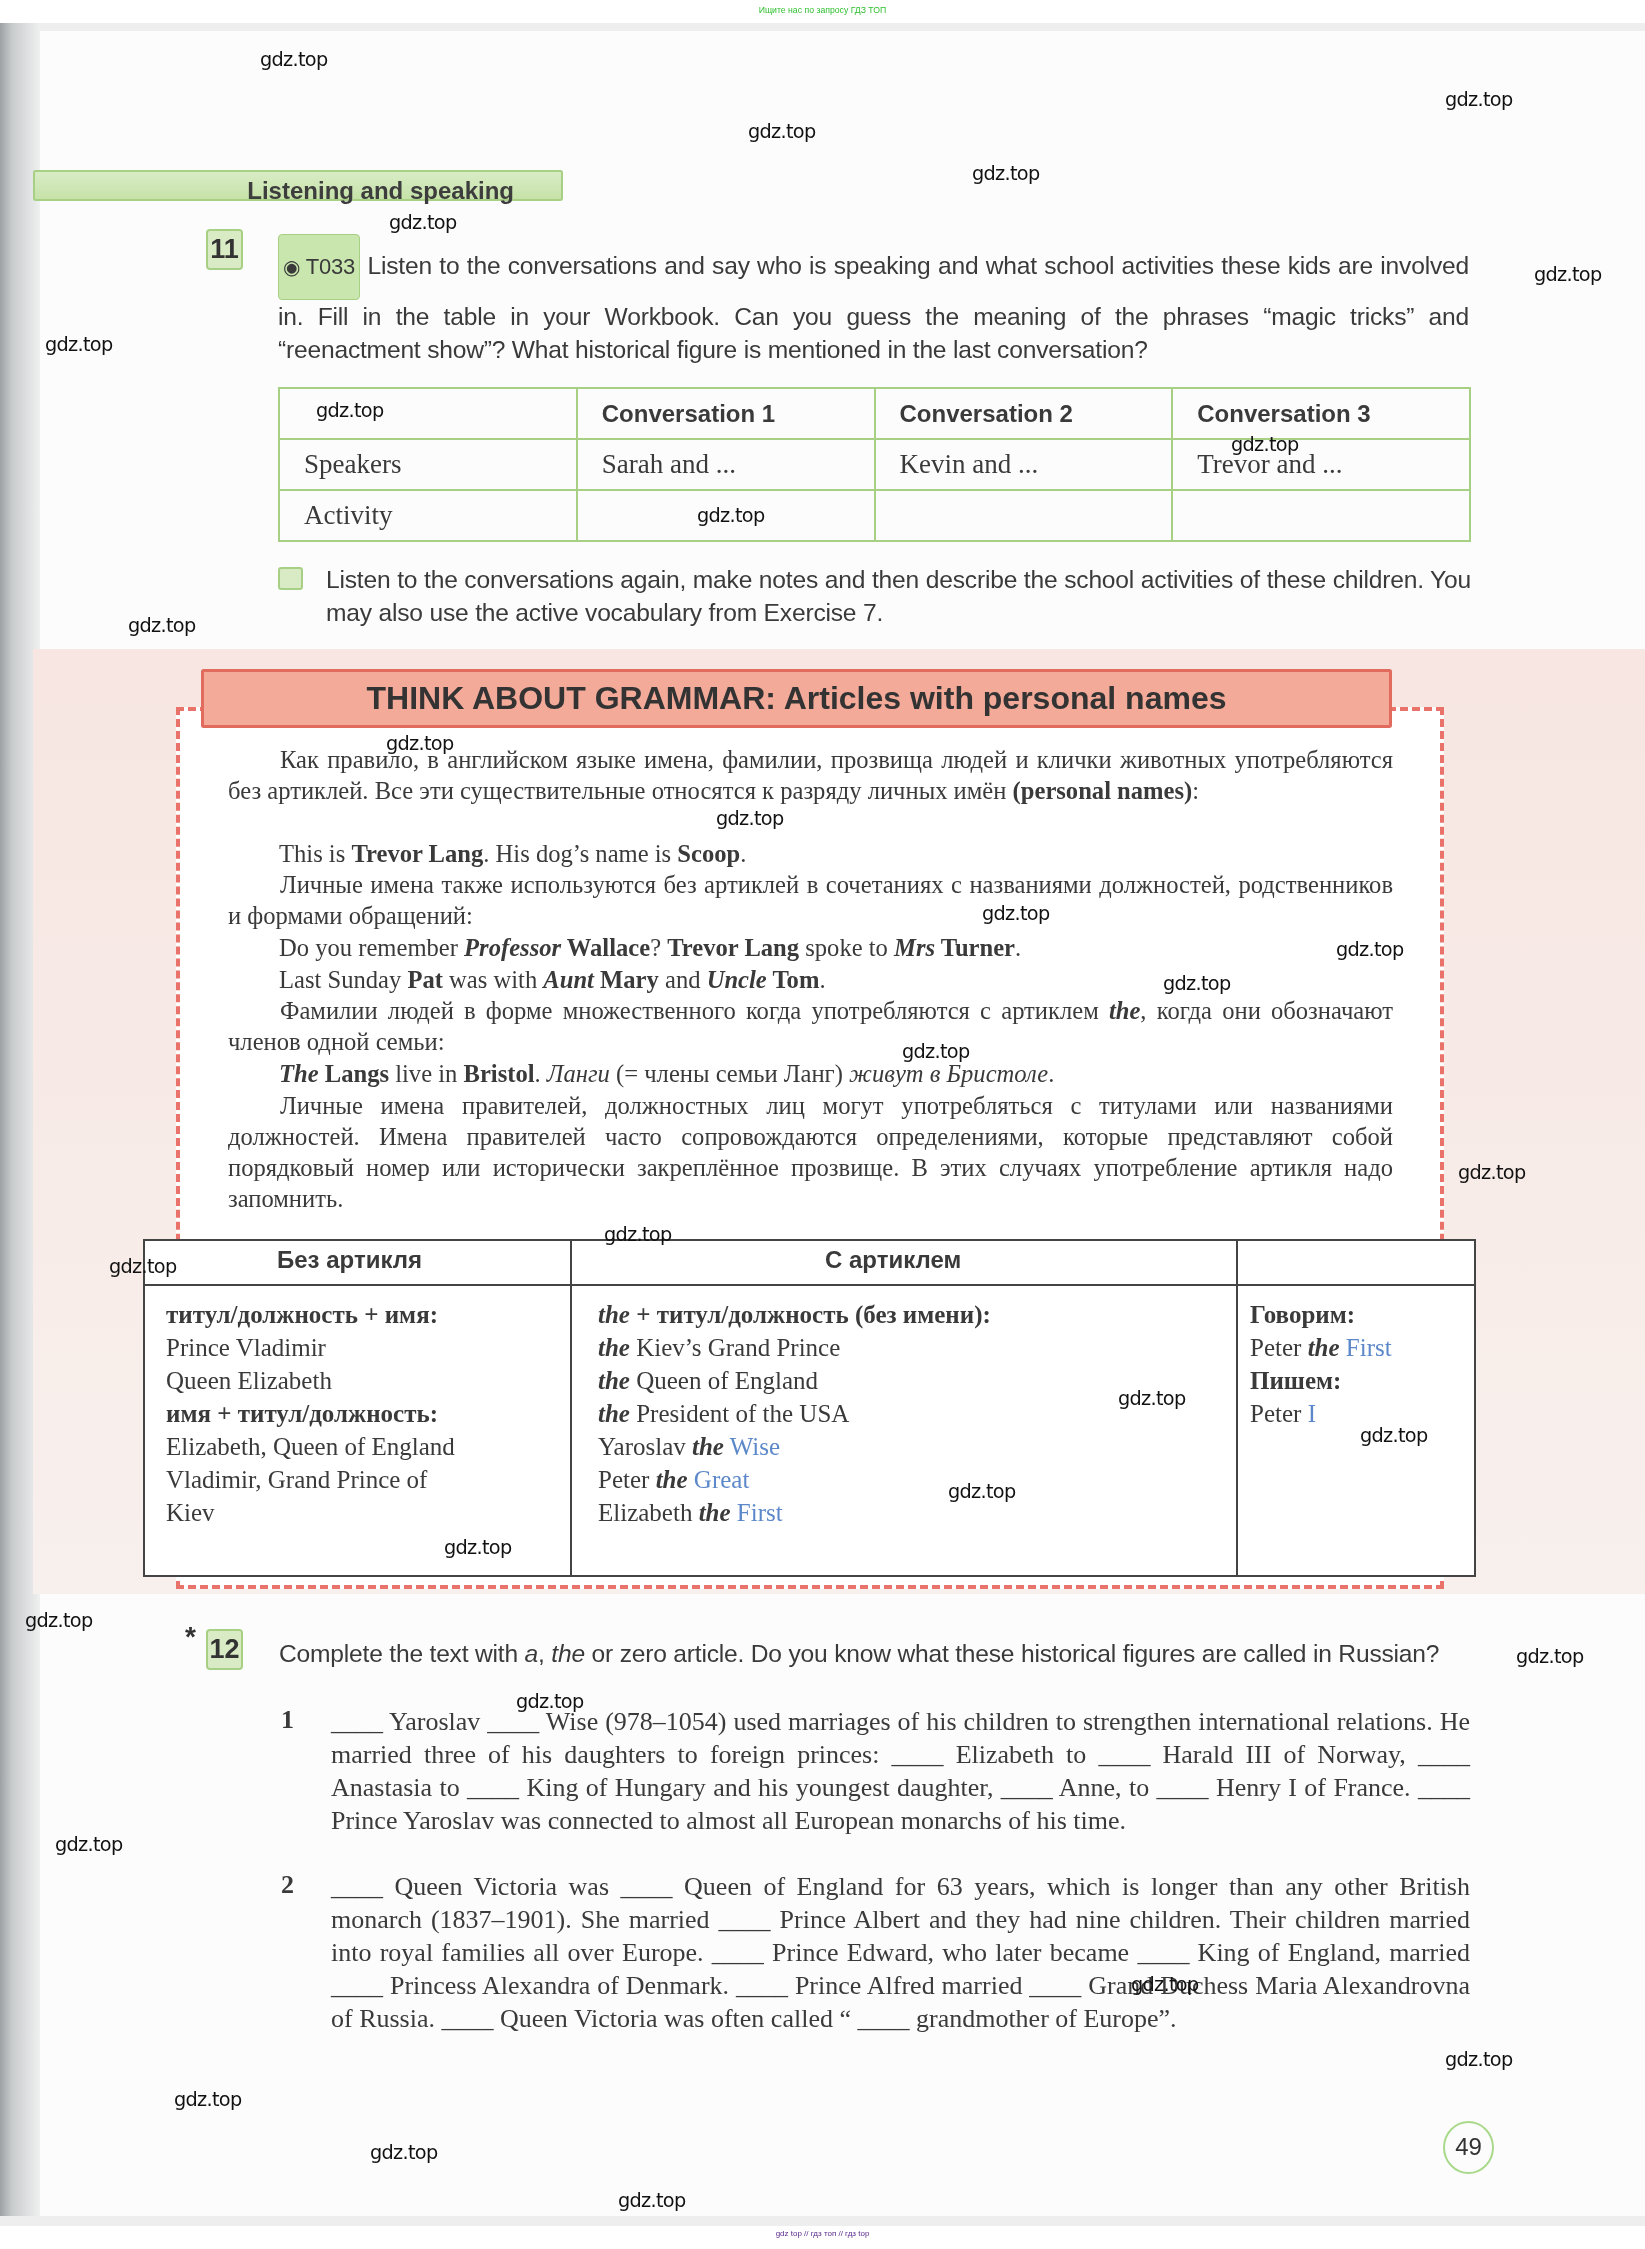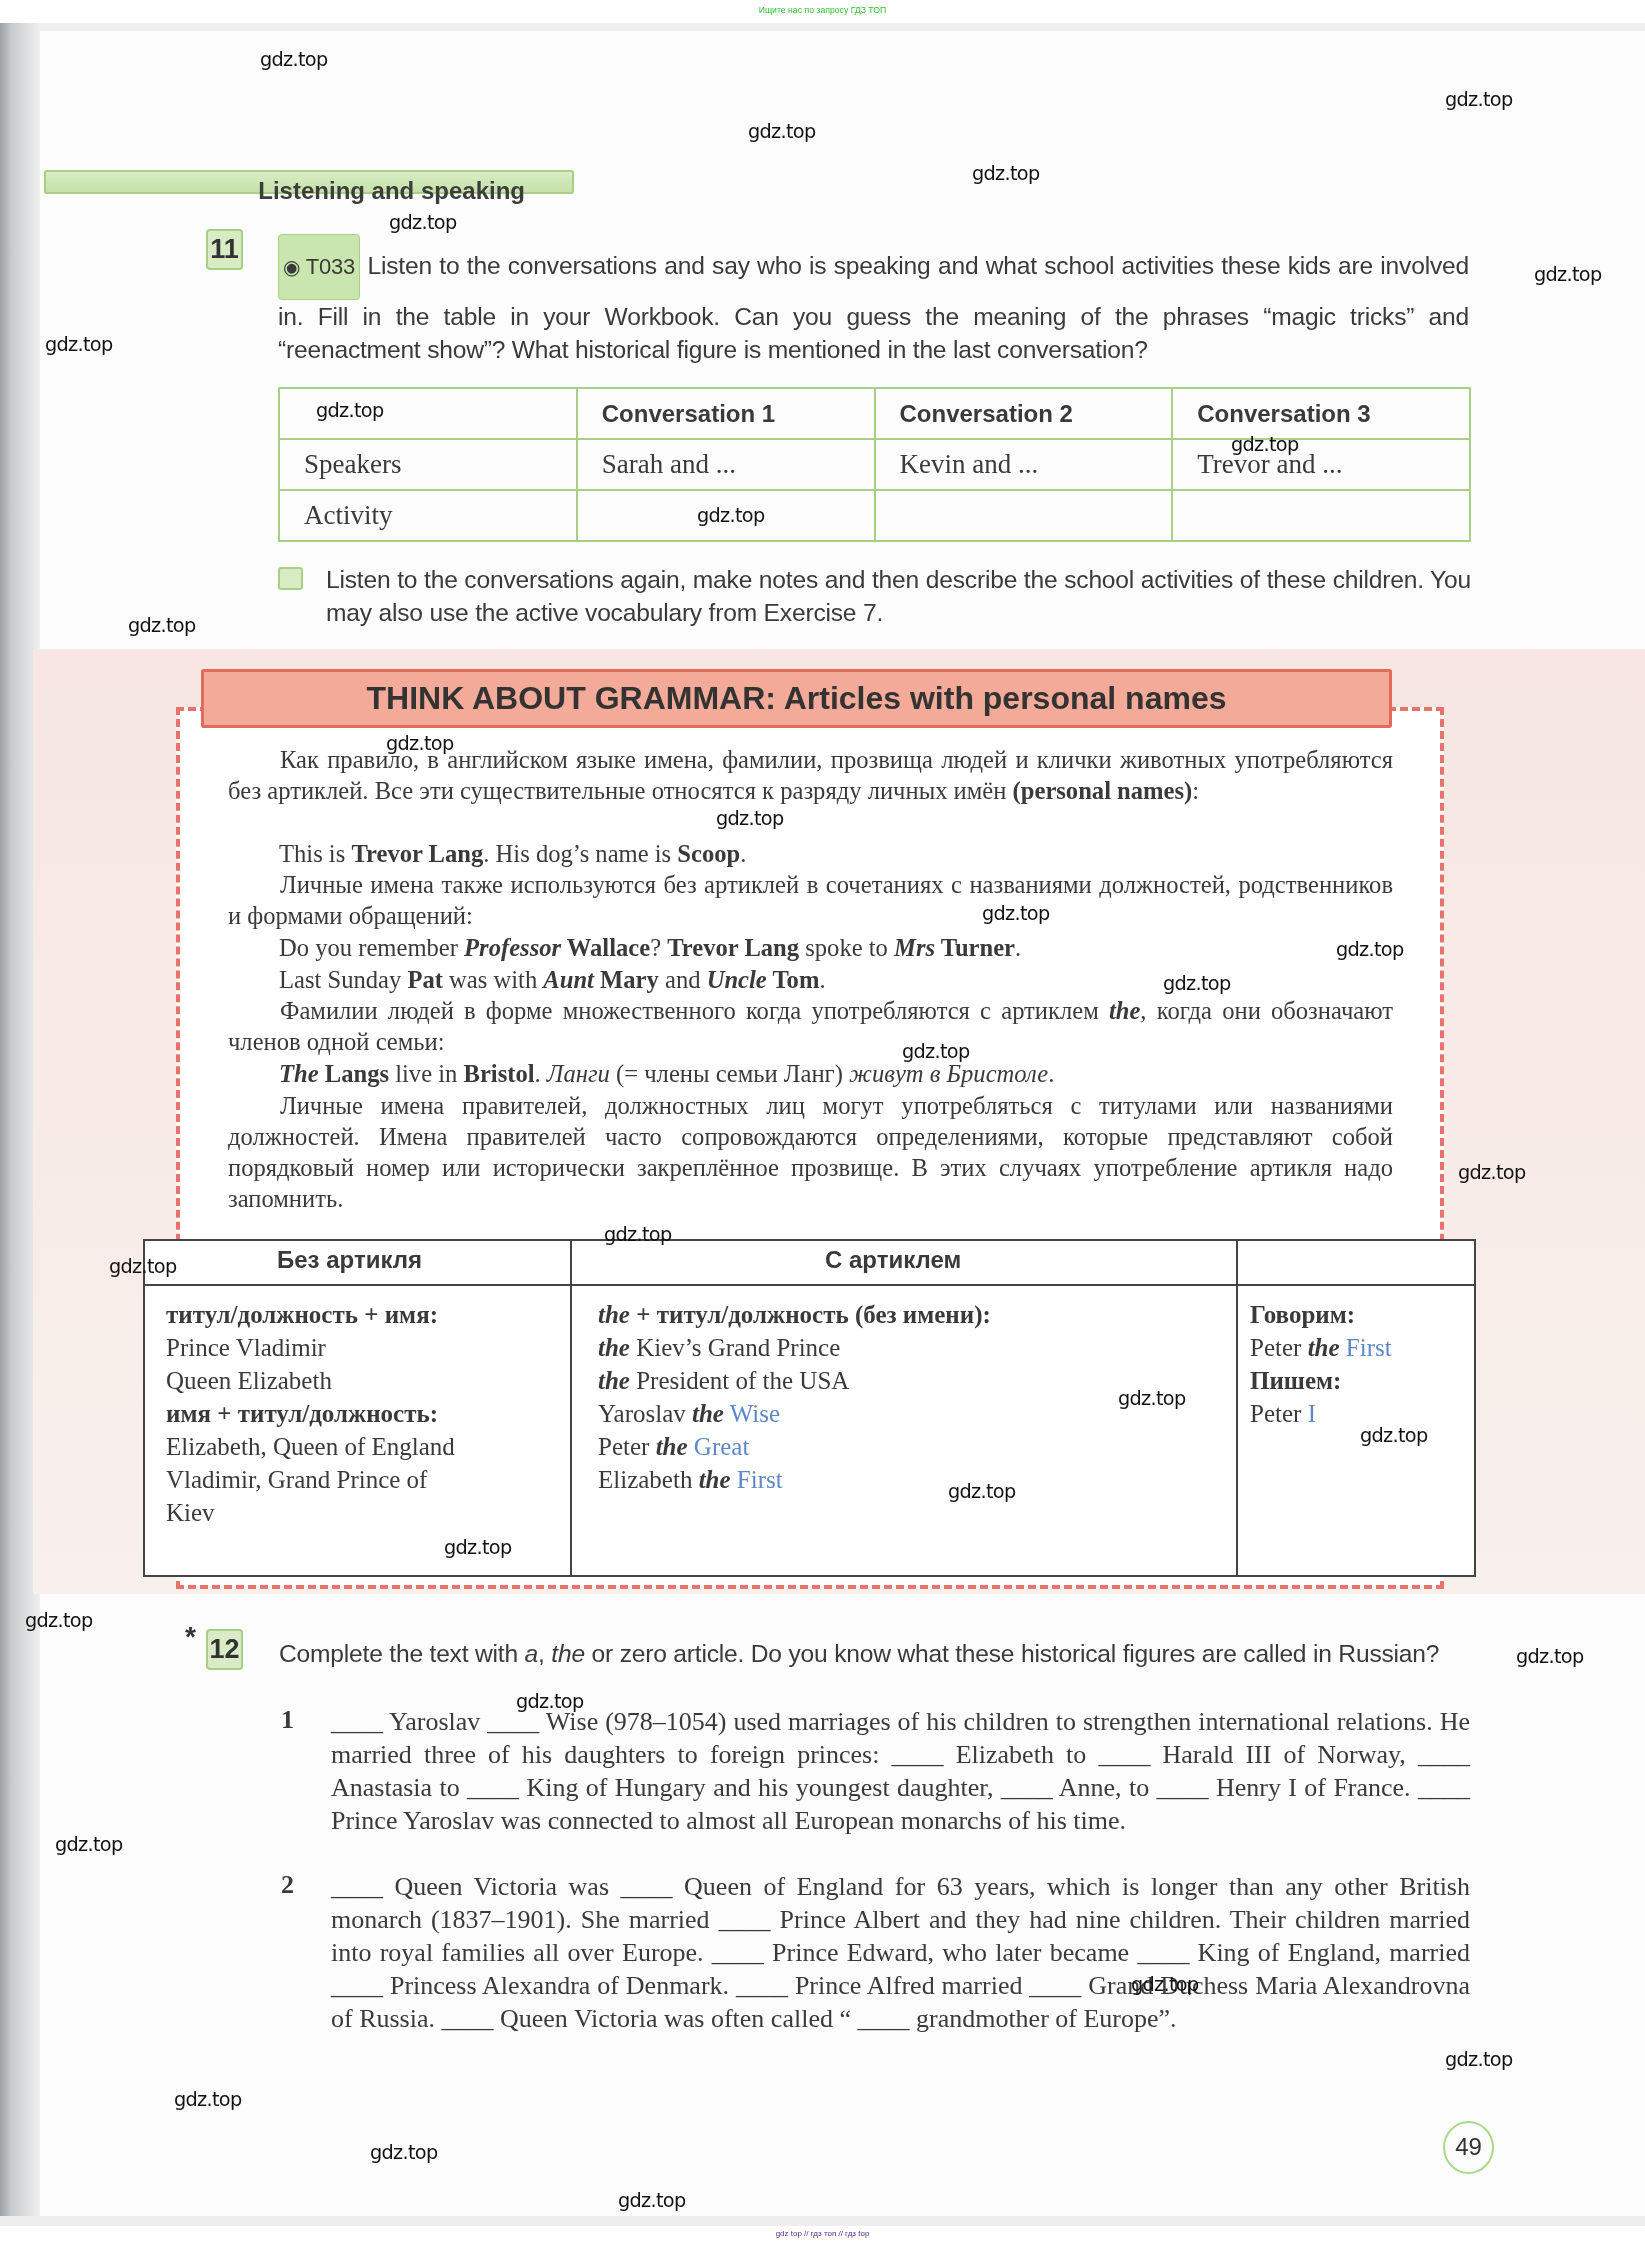--- a/index.html
+++ b/index.html
@@ -9,21 +9,21 @@
   .top-banner { position: absolute; top: 0; left: 0; width: 1645px; height: 21px; text-align: center; font-size: 8.7px; color: #2fbf2f; line-height: 20px; }
   .page { position: absolute; top: 22.6px; left: 0; width: 1645px; height: 2203px; background: #fcfcfc; }
   .page-spine { position: absolute; left: 0; top: 0; width: 40px; height: 100%; background: linear-gradient(to right, #9da1a4 0%, #c9cccd 30%, #eff0f0 100%); }
   .page-topshade { position: absolute; left: 0; top: 0; width: 100%; height: 8px; background: #eeeeee; }
   .page-bottomshade { position: absolute; left: 0; bottom: 0; width: 100%; height: 9.3px; background: #eeeeee; }
   .bottom-banner { position: absolute; top: 2229px; left: 0; width: 1645px; text-align: center; font-size: 8px; color: #5a2a8a; }
 
   .watermark { position: absolute; font-family: "DejaVu Sans", sans-serif; font-size: 19.3px; color: #111; letter-spacing: -0.7px; }
 
   
-  .section-header { position: absolute; left: 44px; top: 170px; width: 530px; height: 24px; background: linear-gradient(to bottom, #d9ecc6, #c6e2a8); border: 2px solid #a7d085; border-radius: 2.7px; }
+  .section-header { position: absolute; left: 33px; top: 170px; width: 530px; height: 31px; background: linear-gradient(to bottom, #d9ecc6, #c6e2a8); border: 2px solid #a7d085; border-radius: 2.7px; }
   .section-header span { position: absolute; right: 47px; top: 5.3px; font-size: 24px; font-weight: bold; color: #3d3d3d; }
 
   
   .ex-num { position: absolute; width: 37px; height: 41px; background: #d8ebc4; border: 2px solid #a7d085; border-radius: 4px; text-align: center; font-size: 27px; font-weight: bold; color: #333; line-height: 37px; }
   .ex-star { position: absolute; font-size: 28px; font-weight: bold; color: #333; }
 
   .instr { position: absolute; font-size: 24.6px; line-height: 33px; color: #3a3a3a; text-align: justify; letter-spacing: -0.2px; }
   .audio-tag { display: inline-block; background: #c9e6ae; border: 1.3px solid #a7d085; border-radius: 4px; padding: 18px 4px; font-size: 22px; line-height: 27px; }
   .audio-tag .cd { font-size: 20px; }
 
@@ -149,20 +149,21 @@
     <div>Queen Elizabeth</div>
     <div class="b">имя + титул/должность:</div>
     <div>Elizabeth, Queen of England</div>
     <div>Vladimir, Grand Prince of</div>
     <div>Kiev</div>
   </div>
 
   <div class="gt-lines" style="left:453px;">
     <div><span class="the">the</span><span class="b"> + титул/должность (без имени):</span></div>
     <div><span class="the">the</span><span> Kiev’s Grand Prince</span></div>
+    <div><span class="the">the</span><span> Queen of England</span></div>
     <div><span class="the">the</span><span> President of the USA</span></div>
     <div><span>Yaroslav </span><span class="the">the</span><span class="blue"> Wise</span></div>
     <div><span>Peter </span><span class="the">the</span><span class="blue"> Great</span></div>
     <div><span>Elizabeth </span><span class="the">the</span><span class="blue"> First</span></div>
   </div>
 
   <div class="gt-lines" style="left:1105px;">
     <div class="b">Говорим:</div>
     <div><span>Peter </span><span class="the">the</span><span class="blue"> First</span></div>
     <div class="b">Пишем:</div>

